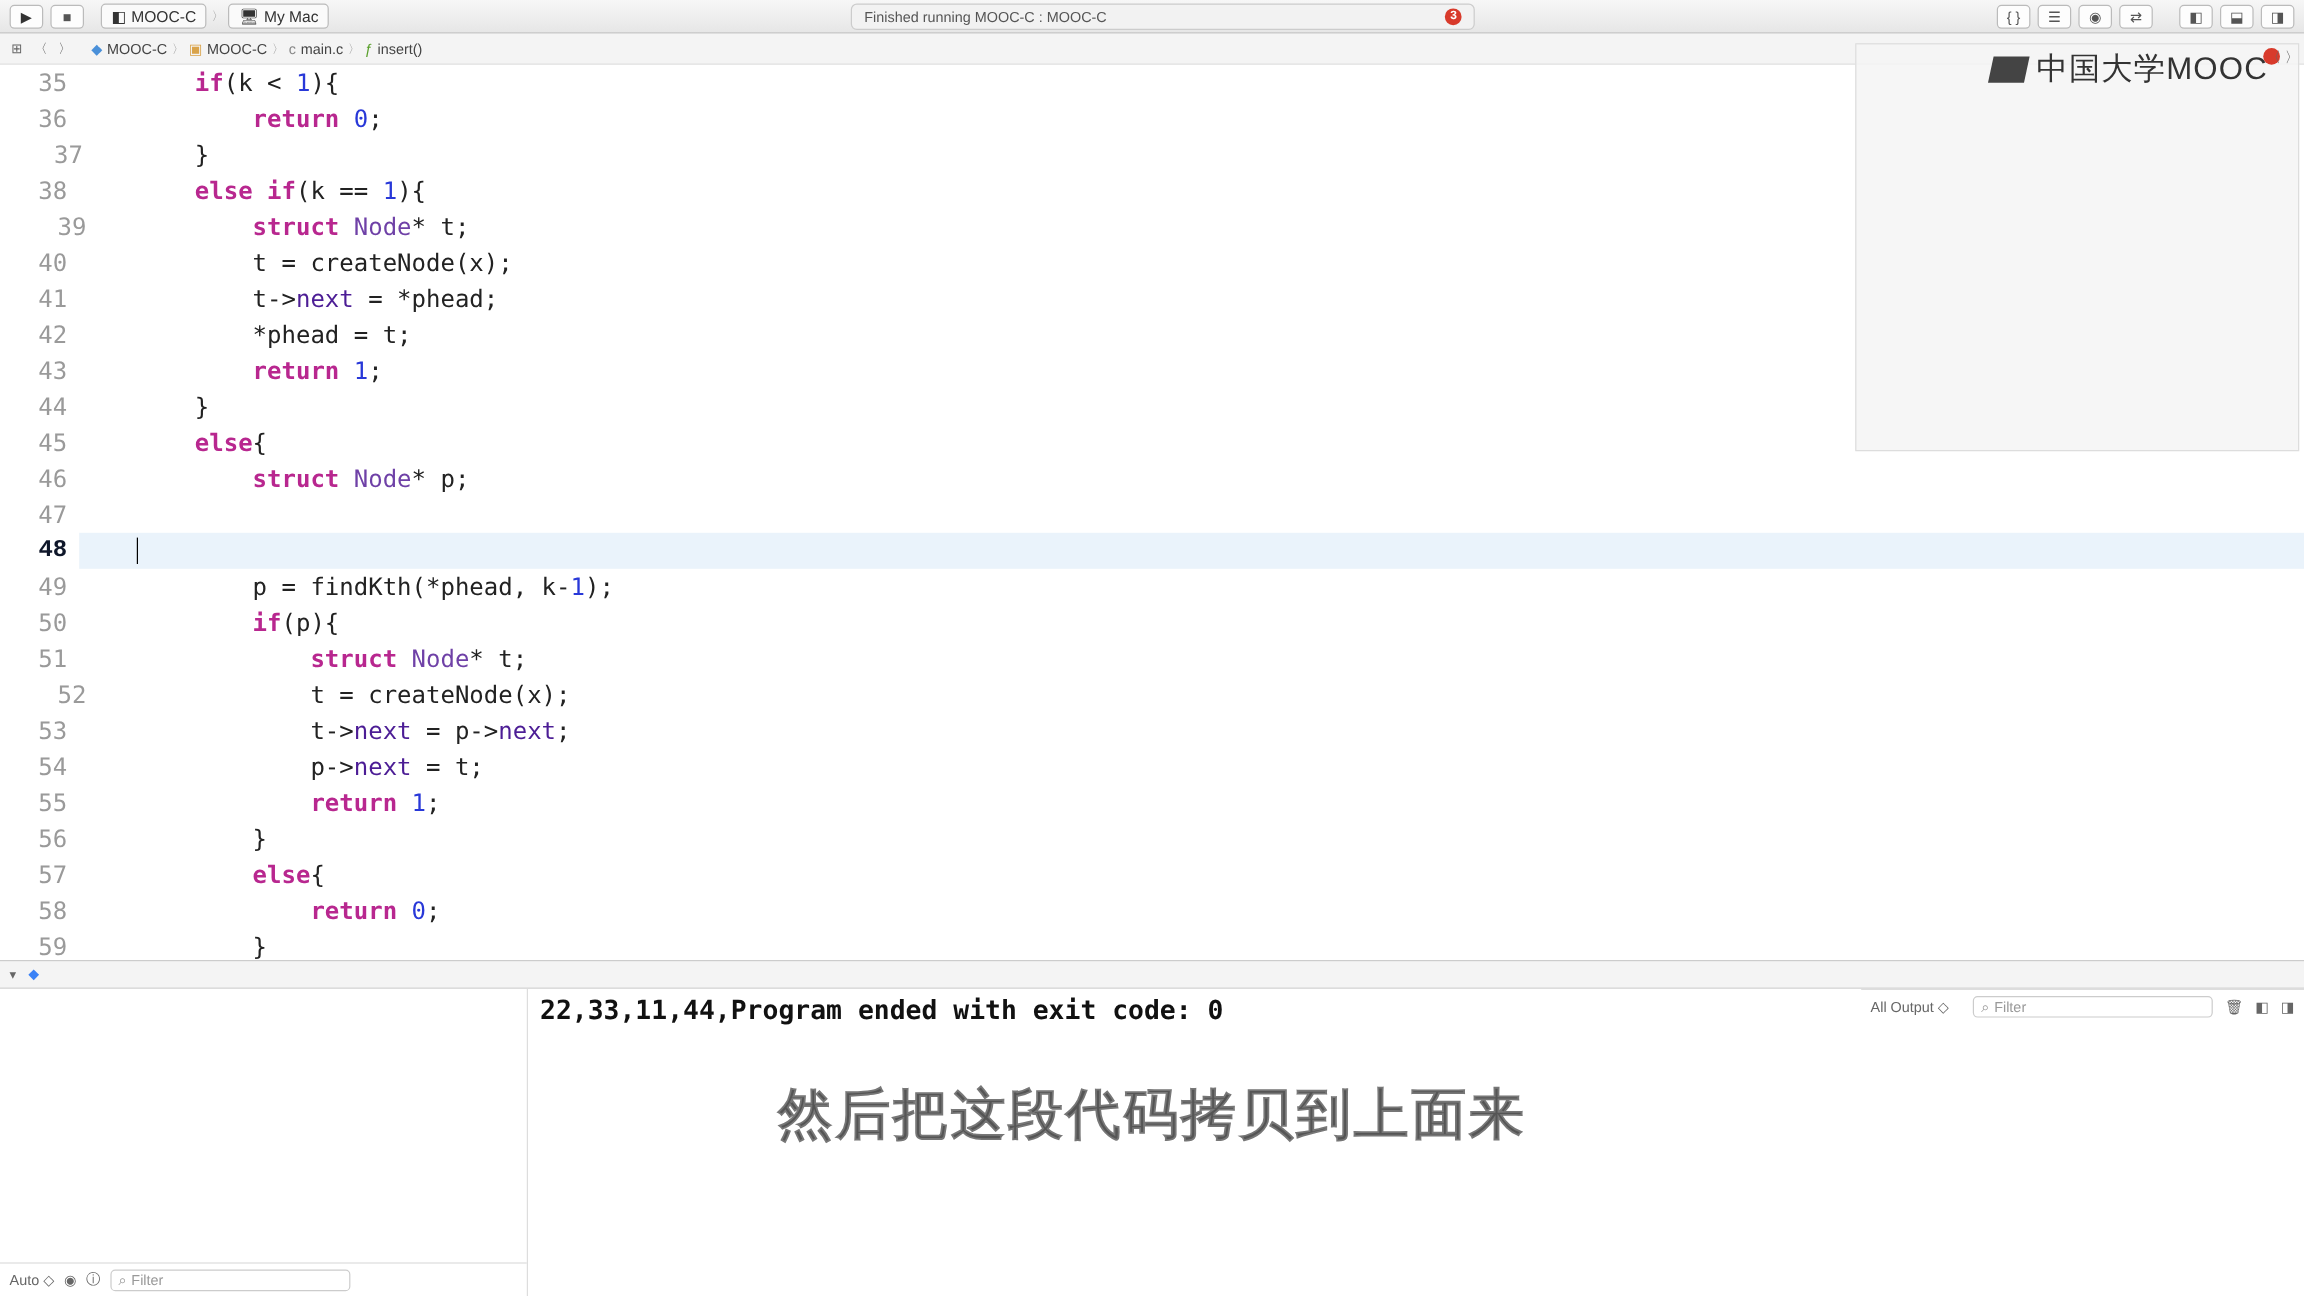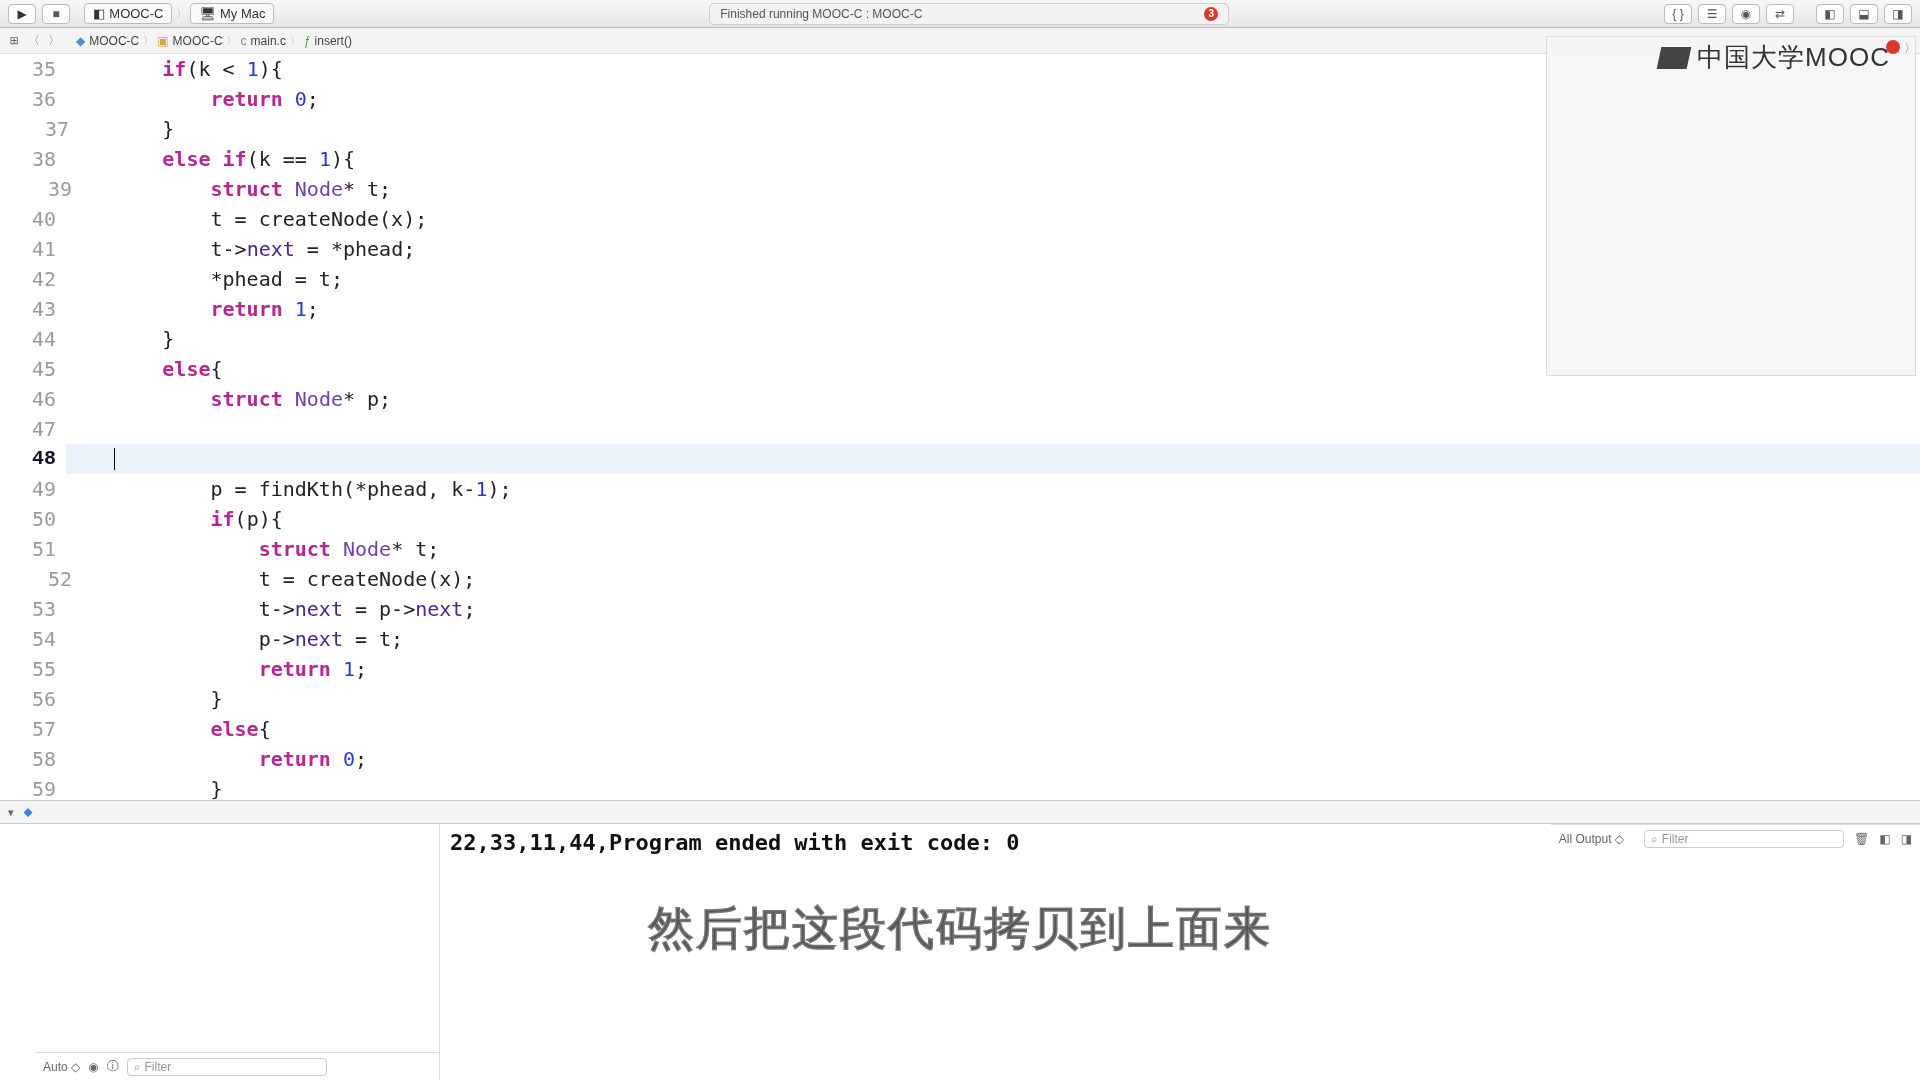--- a/index.html
+++ b/index.html
@@ -27,21 +27,21 @@
   .cursor{ display:inline-block; width:1px; height:22px; background:#000; vertical-align:-4px;}
   .webcam{ position:absolute; top:36px; right:4px; width:370px; height:340px; background:rgba(245,245,245,.85); border:1px solid #ddd;}
   .mooc-logo{ position:absolute; top:40px; right:30px; font-size:26px; color:#333; font-weight:500; letter-spacing:1px; display:flex; align-items:center; gap:8px;}
   .mooc-logo .cube{ width:30px; height:22px; background:#444; transform:skewX(-12deg);}
   .err-sq{ position:absolute; top:40px; right:20px; width:14px; height:14px; background:#d83a2b; border-radius:50%; z-index:5;}
   .nav-arrows{ position:absolute; top:40px; right:4px; font-size:12px; color:#666; z-index:5;}
   .dbg-top{ height:24px; background:#f4f4f4; border-top:1px solid #ccc; border-bottom:1px solid #ccc; display:flex; align-items:center; padding:0 8px; gap:10px;}
   .console-wrap{ height:256px; display:flex; background:#fff;}
   .vars-pane{ width:440px; border-right:1px solid #ddd; display:flex; flex-direction:column;}
   .vars-body{ flex:1;}
-  .vars-foot{ height:28px; border-top:1px solid #ddd; display:flex; align-items:center; padding:0 8px; gap:8px; font-size:12px; color:#666;margin-left:35px;}
+  .vars-foot{ height:28px; border-top:1px solid #ddd; display:flex; align-items:center; padding:0 8px; gap:8px; font-size:12px; color:#666;}
   .out-pane{ flex:1; display:flex; flex-direction:row;}
   .out-body{ flex:1; font-family:Menlo,Monaco,monospace; font-size:22px; font-weight:600; color:#111; padding:6px 10px;}
   .out-foot{ height:28px; border-top:1px solid #ddd; display:flex; align-items:center; padding:0 8px; gap:10px; font-size:12px; color:#666;}
   .filter-box{ display:flex; align-items:center; gap:4px; border:1px solid #ccc; border-radius:4px; background:#fff; padding:1px 6px; min-width:200px; font-size:12px; color:#999;}
   .subtitle{ position:absolute; left:50%; transform:translateX(-50%); bottom:120px; font-size:46px; color:#555; -webkit-text-stroke:1.5px #777; font-weight:500; letter-spacing:2px; white-space:nowrap; pointer-events:none;}
   .small-icn{ font-size:11px; color:#666;}
 </style>
 </head>
 <body>
 

